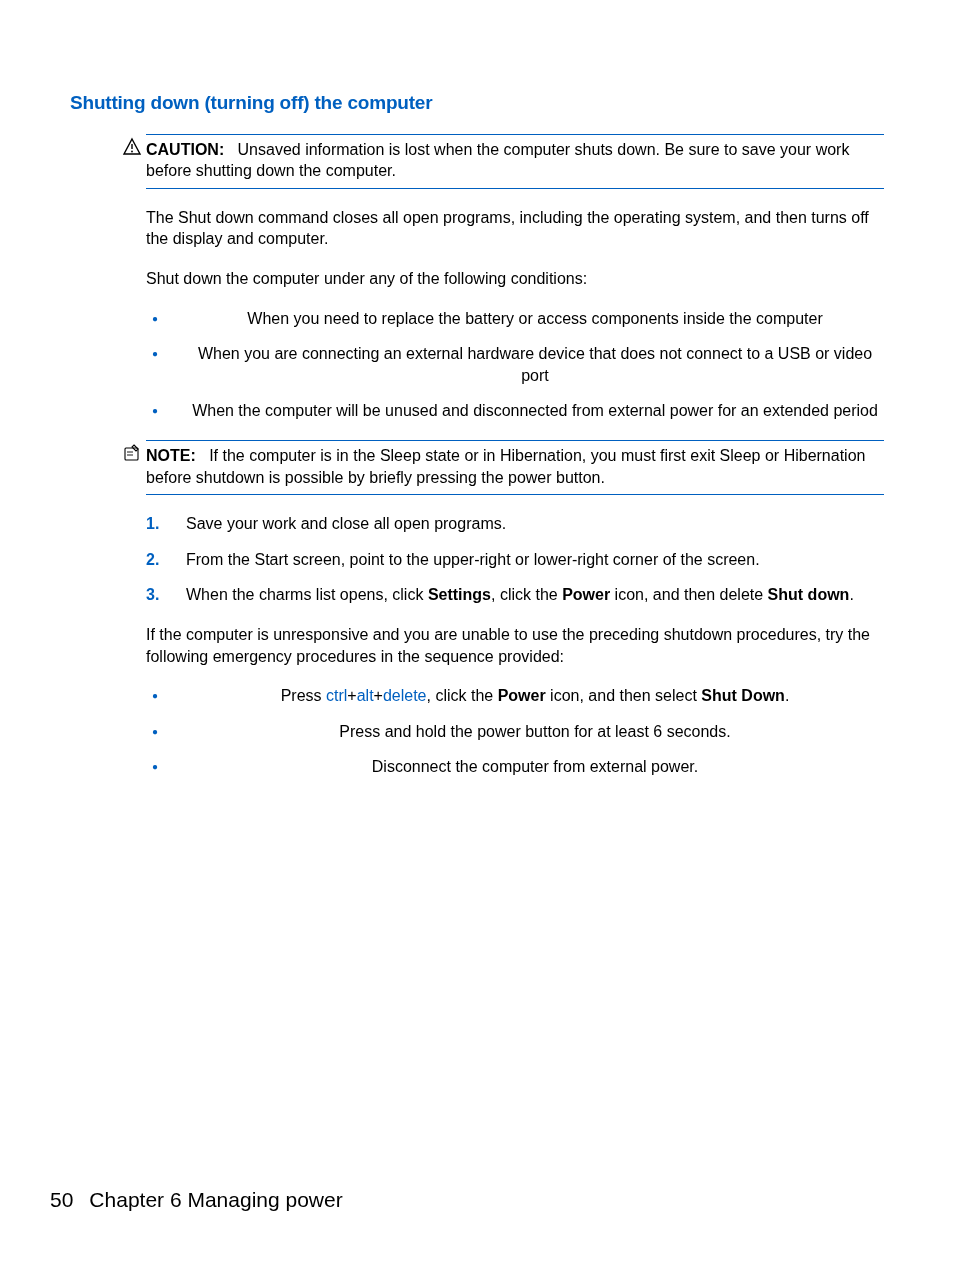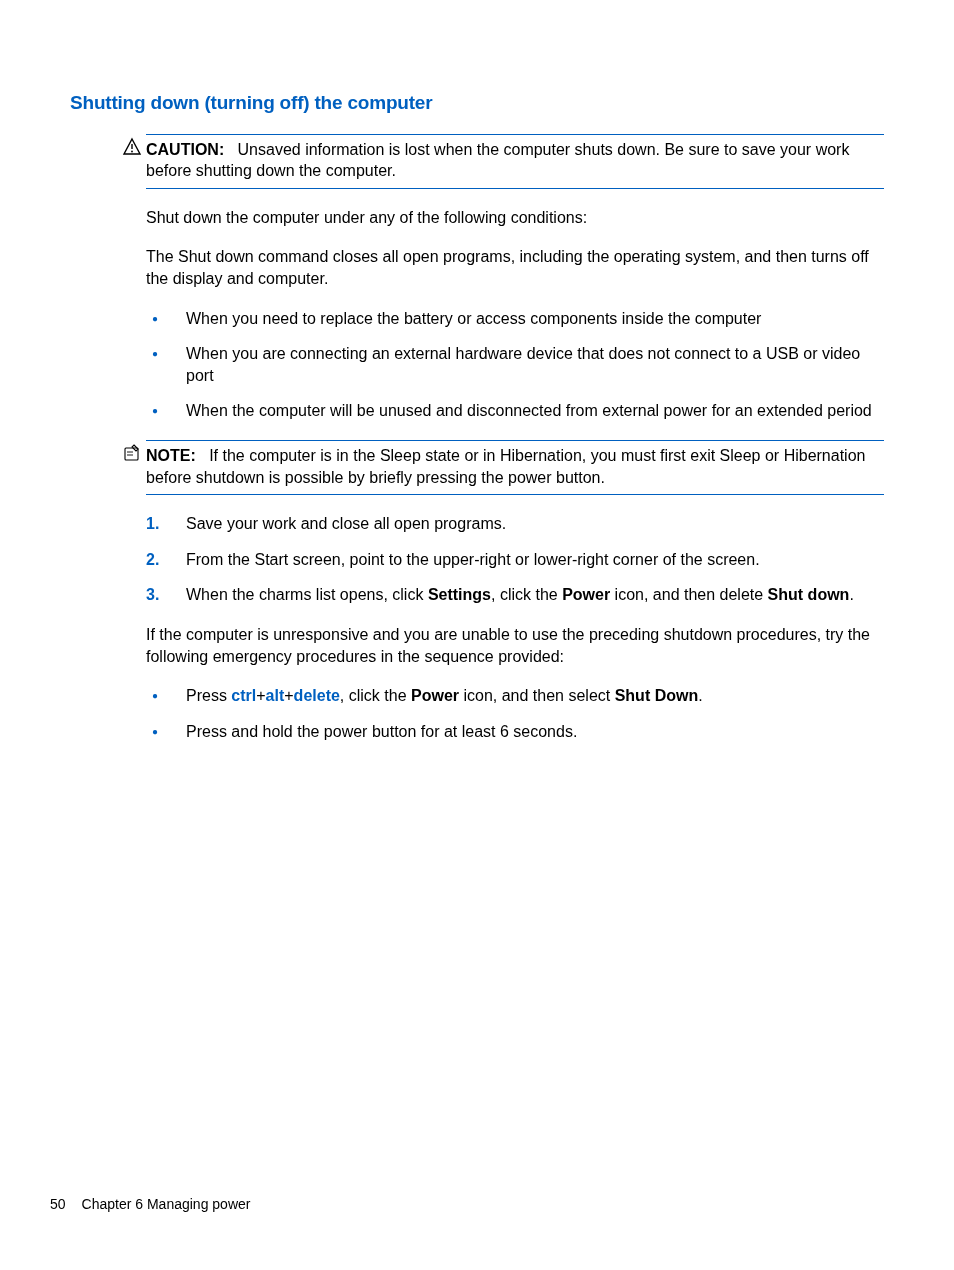--- a/index.html
+++ b/index.html
@@ -42,20 +42,21 @@
       color: #000000;
       font-weight: bold;
     }
     .callout-label::after { content: "   "; white-space: pre; }
     p.body { margin-bottom: 18px; }
     ul.bullets { list-style: none; margin-bottom: 18px; }
     ul.bullets li {
       position: relative;
       padding-left: 40px;
       margin-bottom: 14px;
+      text-align: center;
     }
     ul.bullets li::before {
       content: "●";
       color: #0060c0;
       font-size: 10px;
       position: absolute;
       left: 6px;
       top: 4px;
     }
     ol.steps { list-style: none; margin-bottom: 18px; counter-reset: step; }
@@ -67,26 +68,26 @@
     }
     ol.steps li::before {
       content: counter(step) ".";
       color: #0060c0;
       font-weight: bold;
       position: absolute;
       left: 0;
       top: 0;
     }
     .bold { font-weight: bold; }
-    .key { color: #0060c0; font-weight: bold; }
+    .key { color: #0060c0; }
     .footer {
       position: absolute;
       bottom: 56px;
       left: 50px;
-      font-size: 14px;
+      font-size: 21px;
     }
     .footer .pageno { margin-right: 16px; }
   </style>
 </head>
 <body>
 
 <h1>Shutting down (turning off) the computer</h1>
 
 <div class="content-block">
 
@@ -94,22 +95,22 @@
     <span class="callout-icon">
       <svg viewBox="0 0 20 20">
           <path d="M10 2 L18 17 L2 17 Z" fill="none" stroke="#000" stroke-width="1.4"></path>
           <line x1="10" y1="7" x2="10" y2="12" stroke="#000" stroke-width="1.4"></line>
           <circle cx="10" cy="14.5" r="0.9" fill="#000"></circle>
         </svg>
     </span>
     <span class="callout-label">CAUTION:</span><span>Unsaved information is lost when the computer shuts down. Be sure to save your work before shutting down the computer.</span>
   </div>
 
+  <p class="body">The Shut down command closes all open programs, including the operating system, and then turns off the display and computer.</p>
   <p class="body">Shut down the computer under any of the following conditions:</p>
-  <p class="body">The Shut down command closes all open programs, including the operating system, and then turns off the display and computer.</p>
 
   <ul class="bullets">
     <li>When you need to replace the battery or access components inside the computer</li>
     <li>When you are connecting an external hardware device that does not connect to a USB or video port</li>
     <li>When the computer will be unused and disconnected from external power for an extended period</li>
   </ul>
 
 
   <div class="callout">
     <span class="callout-icon">
@@ -127,19 +128,20 @@
     <li>Save your work and close all open programs.</li>
     <li>From the Start screen, point to the upper-right or lower-right corner of the screen.</li>
     <li><span>When the charms list opens, click </span><span class="bold">Settings</span><span>, click the </span><span class="bold">Power</span><span> icon, and then delete </span><span class="bold">Shut down</span><span>.</span></li>
   </ol>
 
   <p class="body">If the computer is unresponsive and you are unable to use the preceding shutdown procedures, try the following emergency procedures in the sequence provided:</p>
 
   <ul class="bullets">
     <li><span>Press </span><span class="key">ctrl</span><span>+</span><span class="key">alt</span><span>+</span><span class="key">delete</span><span>, click the </span><span class="bold">Power</span><span> icon, and then select </span><span class="bold">Shut Down</span><span>.</span></li>
     <li>Press and hold the power button for at least 6 seconds.</li>
+    <li>Disconnect the computer from external power.</li>
   </ul>
 
 </div>
 
 <div class="footer">
   <span class="pageno">50</span><span>Chapter 6   Managing power</span>
 </div>
 
 </body></html>

